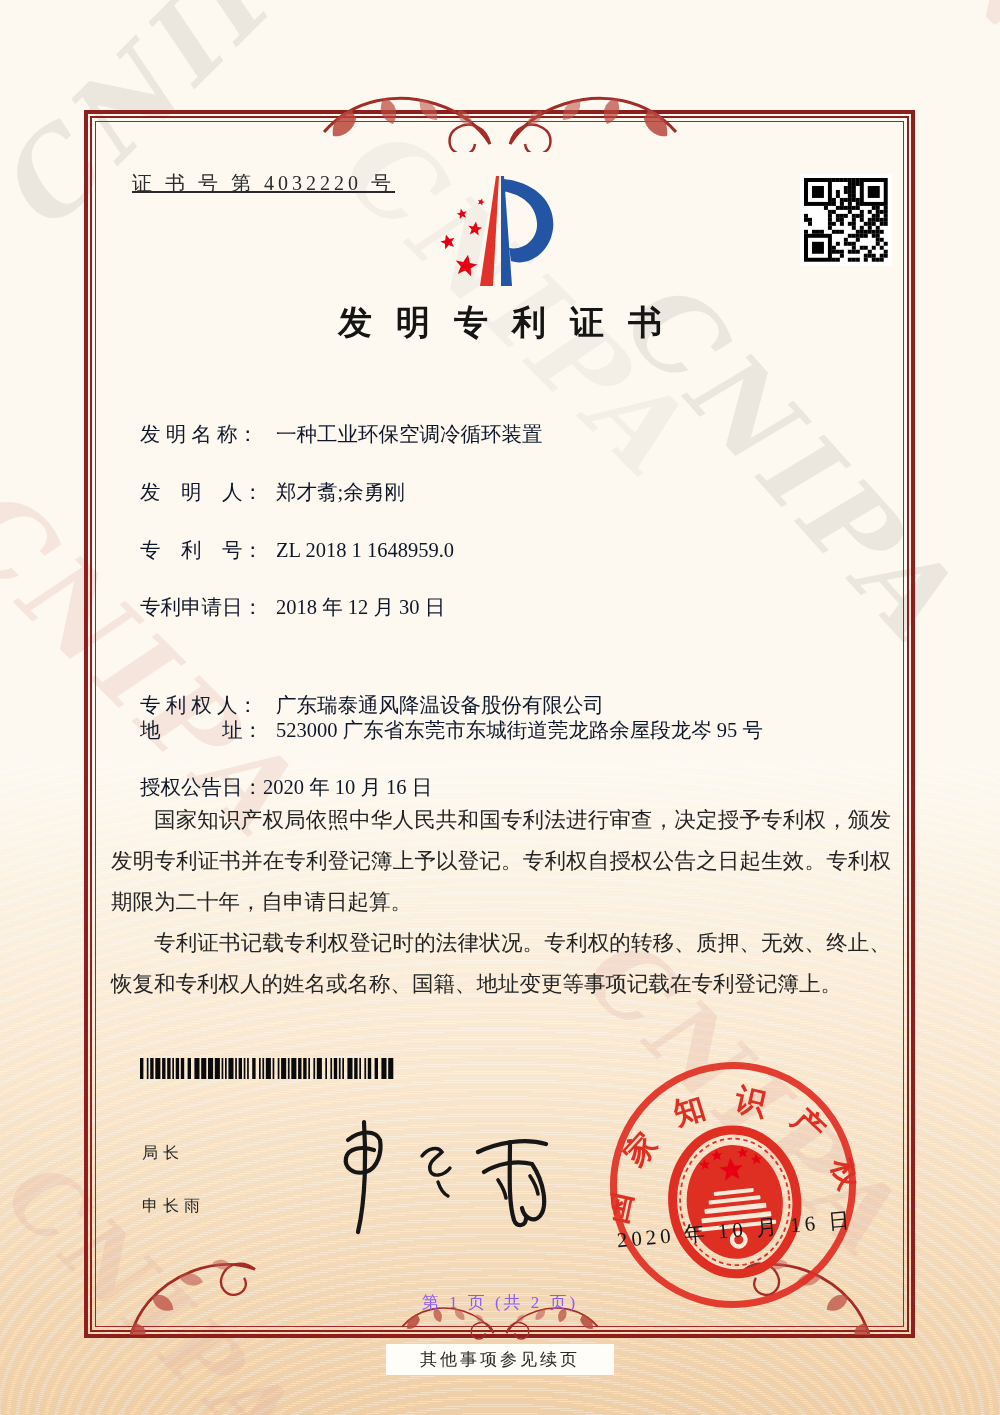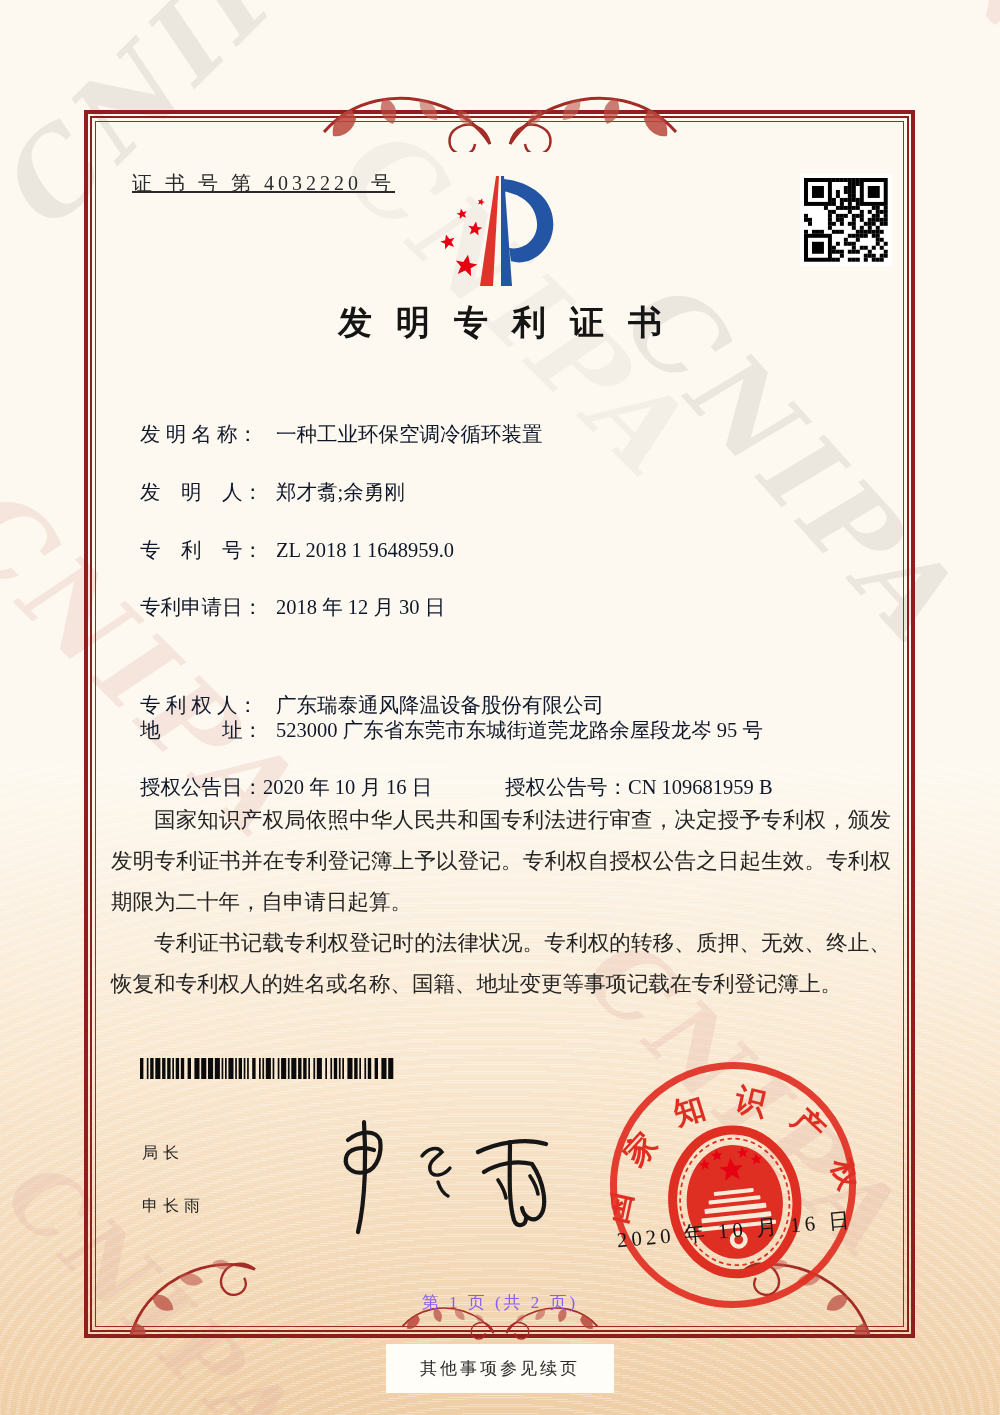--- a/index.html
+++ b/index.html
@@ -29,21 +29,21 @@
   .field-row{left:140px;font-size:20.5px;color:#0f172a;z-index:3;white-space:nowrap;}
   .field-label{display:inline-block;min-width:136px;}
   .grant-right{position:absolute;left:365px;top:0;white-space:nowrap;}
   .paras{left:111px;width:780px;top:800px;font-size:21.5px;line-height:41px;
          color:#242424;text-align:justify;z-index:3;}
   .paras p{margin:0;text-indent:2em;}
   .signer{font-size:16px;letter-spacing:5px;color:#242424;z-index:3;}
   .page-footer{left:0;right:0;top:1291px;text-align:center;font-size:17px;
                letter-spacing:3px;color:#8b5cf6;z-index:3;}
   .note-box{left:50%;transform:translateX(-50%);top:1344px;background:#fffdf7;
-            padding:13px 34px;font-size:17px;letter-spacing:3px;color:#2a2a2a;z-index:3;font-family:Liberation Serif, serif;}
+            padding:4px 34px;font-size:17px;letter-spacing:3px;color:#2a2a2a;z-index:3;font-family:Liberation Serif, serif;}
   
   .seal{left:610px;top:1062px;width:246px;height:246px;z-index:4;transform:rotate(-6deg);}
   .seal-ring{position:absolute;inset:0;border:7px solid rgba(223,47,35,.92);border-radius:50%;}
   .seal-date{left:598px;top:1216px;width:274px;text-align:center;font-size:21px;
              letter-spacing:4px;color:#151515;z-index:5;transform:rotate(-5deg);}
   svg{display:block;}
 </style>
 </head>
 <body>
 
@@ -276,21 +276,20 @@
   <span class="field-label">专利申请日：</span><span>2018 年 12 月 30 日</span>
 </div>
 <div class="abs field-row" style="top:651px;margin-top:40px;">
   <span class="field-label">专 利 权 人：</span><span>广东瑞泰通风降温设备股份有限公司</span>
 </div>
 <div class="abs field-row" style="top:716px;">
   <span class="field-label">地　　　址：</span><span>523000 广东省东莞市东城街道莞龙路余屋段龙岑 95 号</span>
 </div>
 <div class="abs field-row" style="top:773px;width:760px;">
   <span><span>授权公告日：</span><span>2020 年 10 月 16 日</span></span>
-  <span class="grant-right"><span>授权公告号：</span><span>CN 109681959 B</span></span>
 </div>
 
 <div class="abs paras">
   <p>国家知识产权局依照中华人民共和国专利法进行审查，决定授予专利权，颁发发明专利证书并在专利登记簿上予以登记。专利权自授权公告之日起生效。专利权期限为二十年，自申请日起算。</p>
   <p>专利证书记载专利权登记时的法律状况。专利权的转移、质押、无效、终止、恢复和专利权人的姓名或名称、国籍、地址变更等事项记载在专利登记簿上。</p>
 </div>
 
 <svg id="barcode" class="abs" style="left:140px;top:1058px;z-index:3;" width="256" height="21" viewBox="0 0 256 21">
     <rect x="0" y="0" width="3.4" height="21" fill="#0a0a0a"></rect>
     <rect x="6.8" y="0" width="1.7" height="21" fill="#0a0a0a"></rect>

